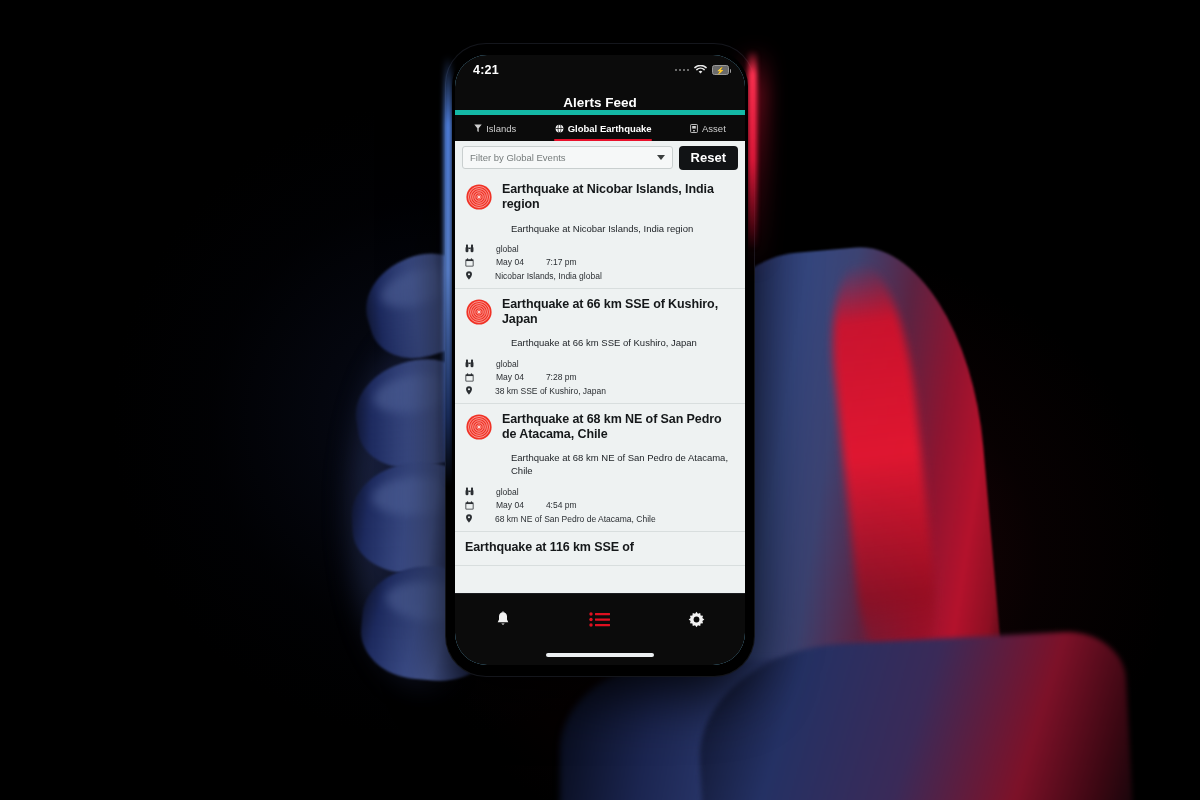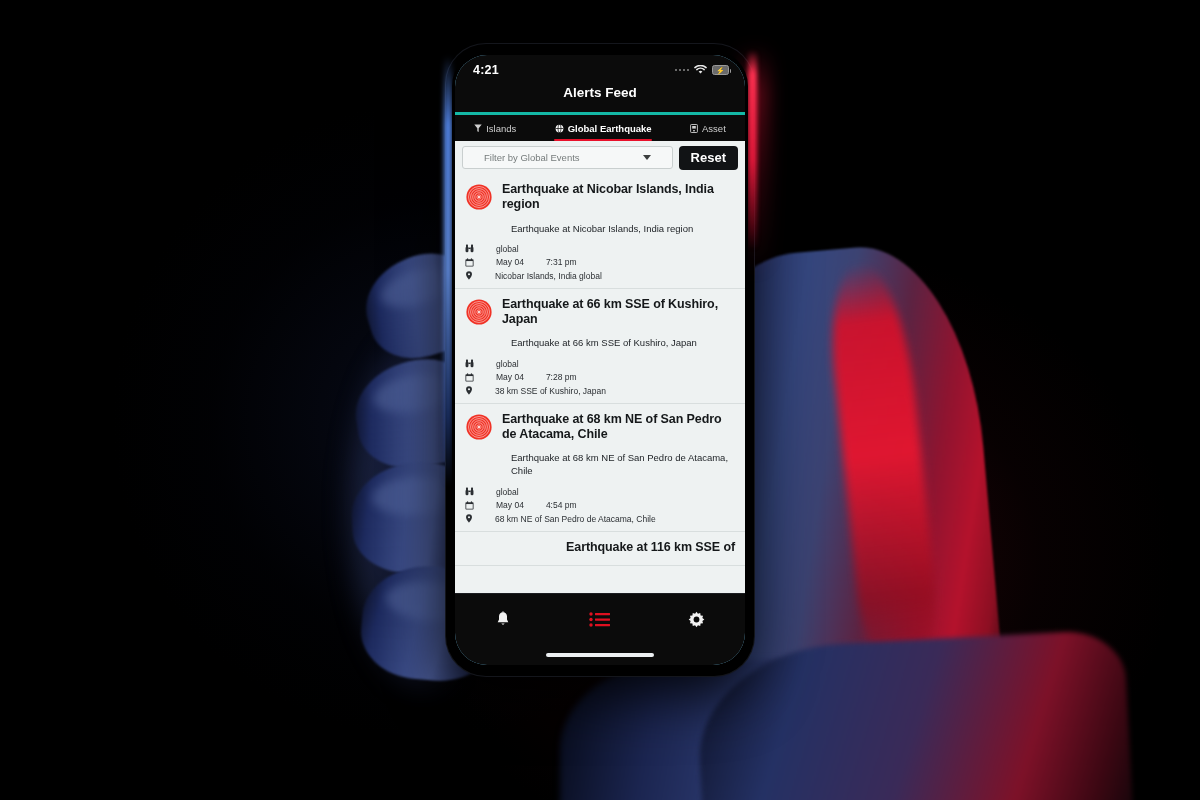--- a/index.html
+++ b/index.html
@@ -130,22 +130,22 @@
     width:17px; height:9.5px; border:1px solid #9a9a9a; border-radius:2.5px;
     position:relative; display:flex; align-items:center; justify-content:center;
     background:#6a6a6a;
   }
   .batt::after { content:""; position:absolute; right:-3px; top:2.5px; width:1.5px; height:4px; background:#9a9a9a; border-radius:0 1px 1px 0; }
   .bolt { font-size:7px; color:#fff; line-height:1; }
 
   
   .appheader {
     flex:0 0 auto; height:30px; background:#0b0b0b;
-    display:flex; align-items:flex-start; justify-content:center;
-    border-bottom:3px solid #14b8a6;
+    display:flex; align-items:flex-end; justify-content:center;
+    border-bottom:5px solid #14b8a6;
   }
   .appheader .title { color:#fff; font-size:13.5px; font-weight:700; }
 
   
   .tabs {
     flex:0 0 auto; height:26px; background:#0b0b0b;
     display:flex; align-items:stretch;
   }
   .tab {
     flex:1 1 auto; display:flex; align-items:center; justify-content:center; gap:4px;
@@ -159,21 +159,21 @@
 
   
   .filterbar {
     flex:0 0 auto; height:33px; background:#eef2f2;
     display:flex; align-items:center; gap:6px; padding:0 7px;
   }
   .select {
     flex:1 1 auto; height:23px; background:#f6f8f8;
     border:1px solid #c9cfcf; border-radius:3px;
     display:flex; align-items:center; justify-content:space-between;
-    padding:0 21px; color:#767c7c; font-size:9.5px;gap:12px;
+    padding:0 7px; color:#767c7c; font-size:9.5px;gap:12px;
   }
   .caret { width:0; height:0; border-left:4.5px solid transparent; border-right:4.5px solid transparent; border-top:5.5px solid #3b3f3f; }
   .reset-btn {
     flex:0 0 auto; height:24px; padding:0 12px; background:#111315;
     color:#fff; border:none; border-radius:4px; font-size:13px; font-weight:700;
     font-family:"Liberation Sans", sans-serif; cursor:pointer;
     display:flex; align-items:center;
   }
 
   
@@ -185,21 +185,21 @@
     font-size:12.5px; font-weight:700; color:#15181a; line-height:1.22; letter-spacing:-0.1px;
   }
   .card-desc {
     font-size:9.5px; color:#22262a; margin:9px 0 0 46px; line-height:1.4;
   }
   .meta { margin-top:9px; display:flex; flex-direction:column; gap:3.5px; }
   .meta-row { display:flex; align-items:center; gap:22px; font-size:8.5px; color:#2b2f33; }
   .meta-row svg { flex:0 0 auto; }
 
   .card-partial { padding:8px 10px 10px 10px; }
-  .card-partial .card-title { text-align:right; }
+  .card-partial .card-title { text-align:left; }
 
   
   .bottomnav {
     flex:0 0 auto; height:52px; background:#0b0b0b;
     display:flex; align-items:center; justify-content:space-around;
     border-top:1px solid #1c1e22;
   }
   .navbtn { display:flex; align-items:center; justify-content:center; width:54px; height:34px; }
   .homebar {
     flex:0 0 auto; height:20px; background:#0b0b0b;
@@ -323,21 +323,21 @@
             <span>global</span>
           </div>
           <div class="meta-row">
             <svg width="9" height="9" viewBox="0 0 10 10">
               <rect x="0.5" y="1.4" width="9" height="8.1" rx="0.9" fill="#2b2f33"></rect>
               <rect x="1.4" y="3.4" width="7.2" height="5.2" fill="#eef2f2"></rect>
               <rect x="2.2" y="0.4" width="1.3" height="2" rx="0.5" fill="#2b2f33"></rect>
               <rect x="6.5" y="0.4" width="1.3" height="2" rx="0.5" fill="#2b2f33"></rect>
             </svg>
             <span>May 04</span>
-            <span>7:31 pm</span>
+            <span>7:17 pm</span>
           </div>
           <div class="meta-row">
             <svg width="8" height="9" viewBox="0 0 8 10">
               <path d="M4 0.4 A3.3 3.3 0 0 0 0.7 3.7 C0.7 6.2 4 9.6 4 9.6 S7.3 6.2 7.3 3.7 A3.3 3.3 0 0 0 4 0.4 Z" fill="#2b2f33"></path>
               <circle cx="4" cy="3.6" r="1.2" fill="#eef2f2"></circle>
             </svg>
             <span>Nicobar Islands,  India global</span>
           </div>
         </div>
       </div>

